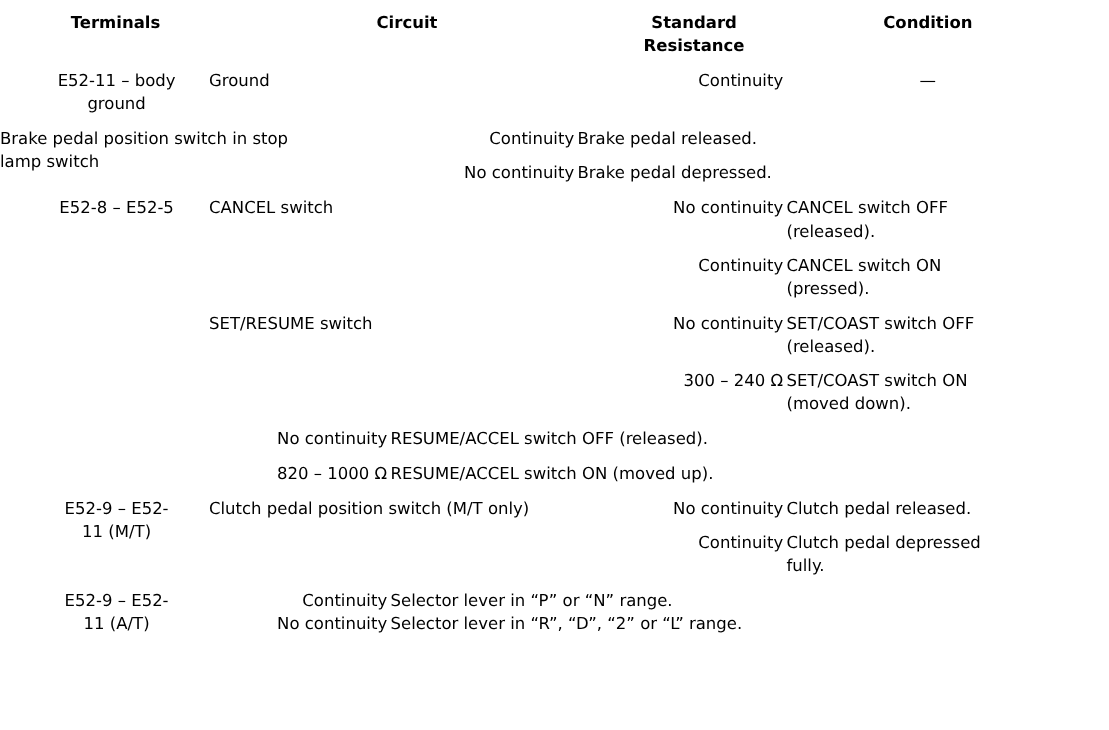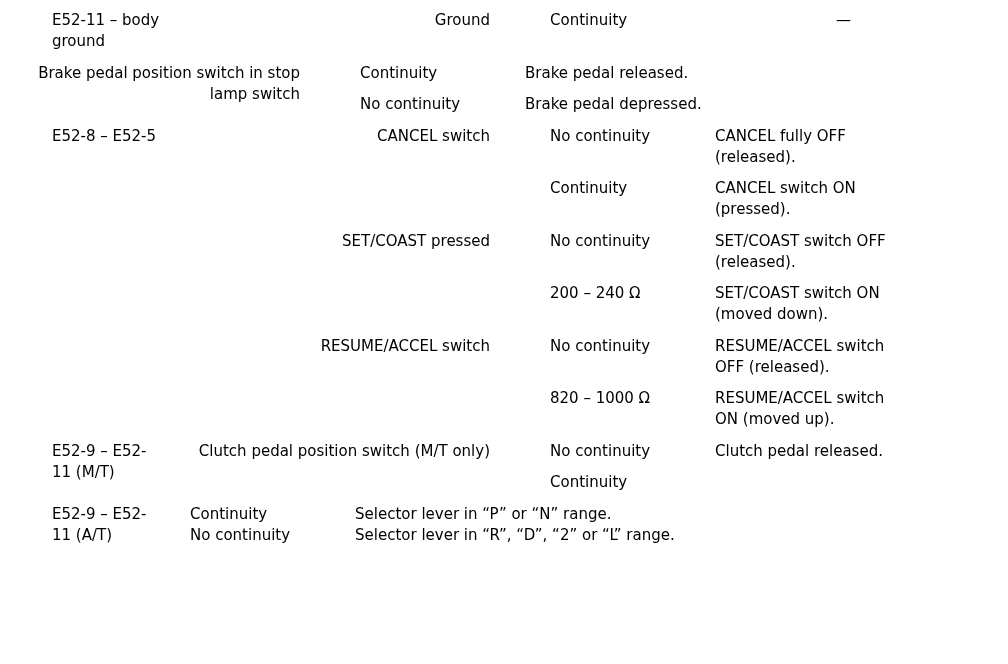--- a/index.html
+++ b/index.html
@@ -21,39 +21,39 @@
   .trow {
     display: flex;
     align-items: flex-start;
     margin-bottom: 11px;
   }
   .c-term {
     flex: none;
     width: 190px;
     box-sizing: border-box;
     padding: 0 30px 0 52px;
+    text-align: center;
   }
   .c-circ {
     flex: none;
     width: 360px;
     box-sizing: border-box;
     padding-right: 60px;
-    text-align: right;
   }
   .sub { flex: 1; min-width: 0; }
   .subrow {
     display: flex;
     align-items: flex-start;
   }
   .subrow + .subrow { margin-top: 10px; }
   .tight .subrow + .subrow { margin-top: 0; }
   .c-res {
     flex: none;
     width: 162px;
-    text-align: left;
+    text-align: right;
   }
   .c-cond {
     flex: 1;
     box-sizing: border-box;
     padding: 0 99px 0 3px;
   }
   .c-cond.dash {
     text-align: center;
     padding: 0 33px 0 0;
   }
@@ -62,20 +62,30 @@
   .hdr .c-term { padding: 0 0 0 20px; text-align: center; }
   .hdr .c-circ { padding: 0; text-align: center; }
   .hdr .c-res  { padding: 0; text-align: center; }
   .hdr .c-cond { padding: 0 33px 0 0; text-align: center; }
 </style>
 </head>
 <body>
 
 <div class="doc">
 
+  <div class="trow hdr">
+    <div class="c-term">Terminals</div>
+    <div class="c-circ">Circuit</div>
+    <div class="sub">
+      <div class="subrow">
+        <div class="c-res">Standard Resistance</div>
+        <div class="c-cond">Condition</div>
+      </div>
+    </div>
+  </div>
 
   <div class="trow">
     <div class="c-term">E52-11 – body ground</div>
     <div class="c-circ">Ground</div>
     <div class="sub">
       <div class="subrow">
         <div class="c-res">Continuity</div>
         <div class="c-cond dash">—</div>
       </div>
     </div>
@@ -94,47 +104,46 @@
       </div>
     </div>
   </div>
 
   <div class="trow">
     <div class="c-term">E52-8 – E52-5</div>
     <div class="c-circ">CANCEL switch</div>
     <div class="sub">
       <div class="subrow">
         <div class="c-res">No continuity</div>
-        <div class="c-cond">CANCEL fully OFF (released).</div>
+        <div class="c-cond">CANCEL switch OFF (released).</div>
       </div>
       <div class="subrow">
         <div class="c-res">Continuity</div>
         <div class="c-cond">CANCEL switch ON (pressed).</div>
       </div>
     </div>
   </div>
 
   <div class="trow">
     <div class="c-term"></div>
-    <div class="c-circ">SET/COAST pressed</div>
+    <div class="c-circ">SET/RESUME switch</div>
     <div class="sub">
       <div class="subrow">
         <div class="c-res">No continuity</div>
         <div class="c-cond">SET/COAST switch OFF (released).</div>
       </div>
       <div class="subrow">
-        <div class="c-res">200 – 240 Ω</div>
+        <div class="c-res">300 – 240 Ω</div>
         <div class="c-cond">SET/COAST switch ON (moved down).</div>
       </div>
     </div>
   </div>
 
   <div class="trow">
     <div class="c-term"></div>
-    <div class="c-circ">RESUME/ACCEL switch</div>
     <div class="sub">
       <div class="subrow">
         <div class="c-res">No continuity</div>
         <div class="c-cond">RESUME/ACCEL switch OFF (released).</div>
       </div>
       <div class="subrow">
         <div class="c-res">820 – 1000 Ω</div>
         <div class="c-cond">RESUME/ACCEL switch ON (moved up).</div>
       </div>
     </div>
@@ -143,20 +152,21 @@
   <div class="trow">
     <div class="c-term">E52-9 – E52-11 (M/T)</div>
     <div class="c-circ">Clutch pedal position switch (M/T only)</div>
     <div class="sub">
       <div class="subrow">
         <div class="c-res">No continuity</div>
         <div class="c-cond">Clutch pedal released.</div>
       </div>
       <div class="subrow">
         <div class="c-res">Continuity</div>
+        <div class="c-cond">Clutch pedal depressed fully.</div>
       </div>
     </div>
   </div>
 
   <div class="trow tight">
     <div class="c-term">E52-9 – E52-11 (A/T)</div>
     <div class="sub">
       <div class="subrow">
         <div class="c-res">Continuity</div>
         <div class="c-cond">Selector lever in “P” or “N” range.</div>

